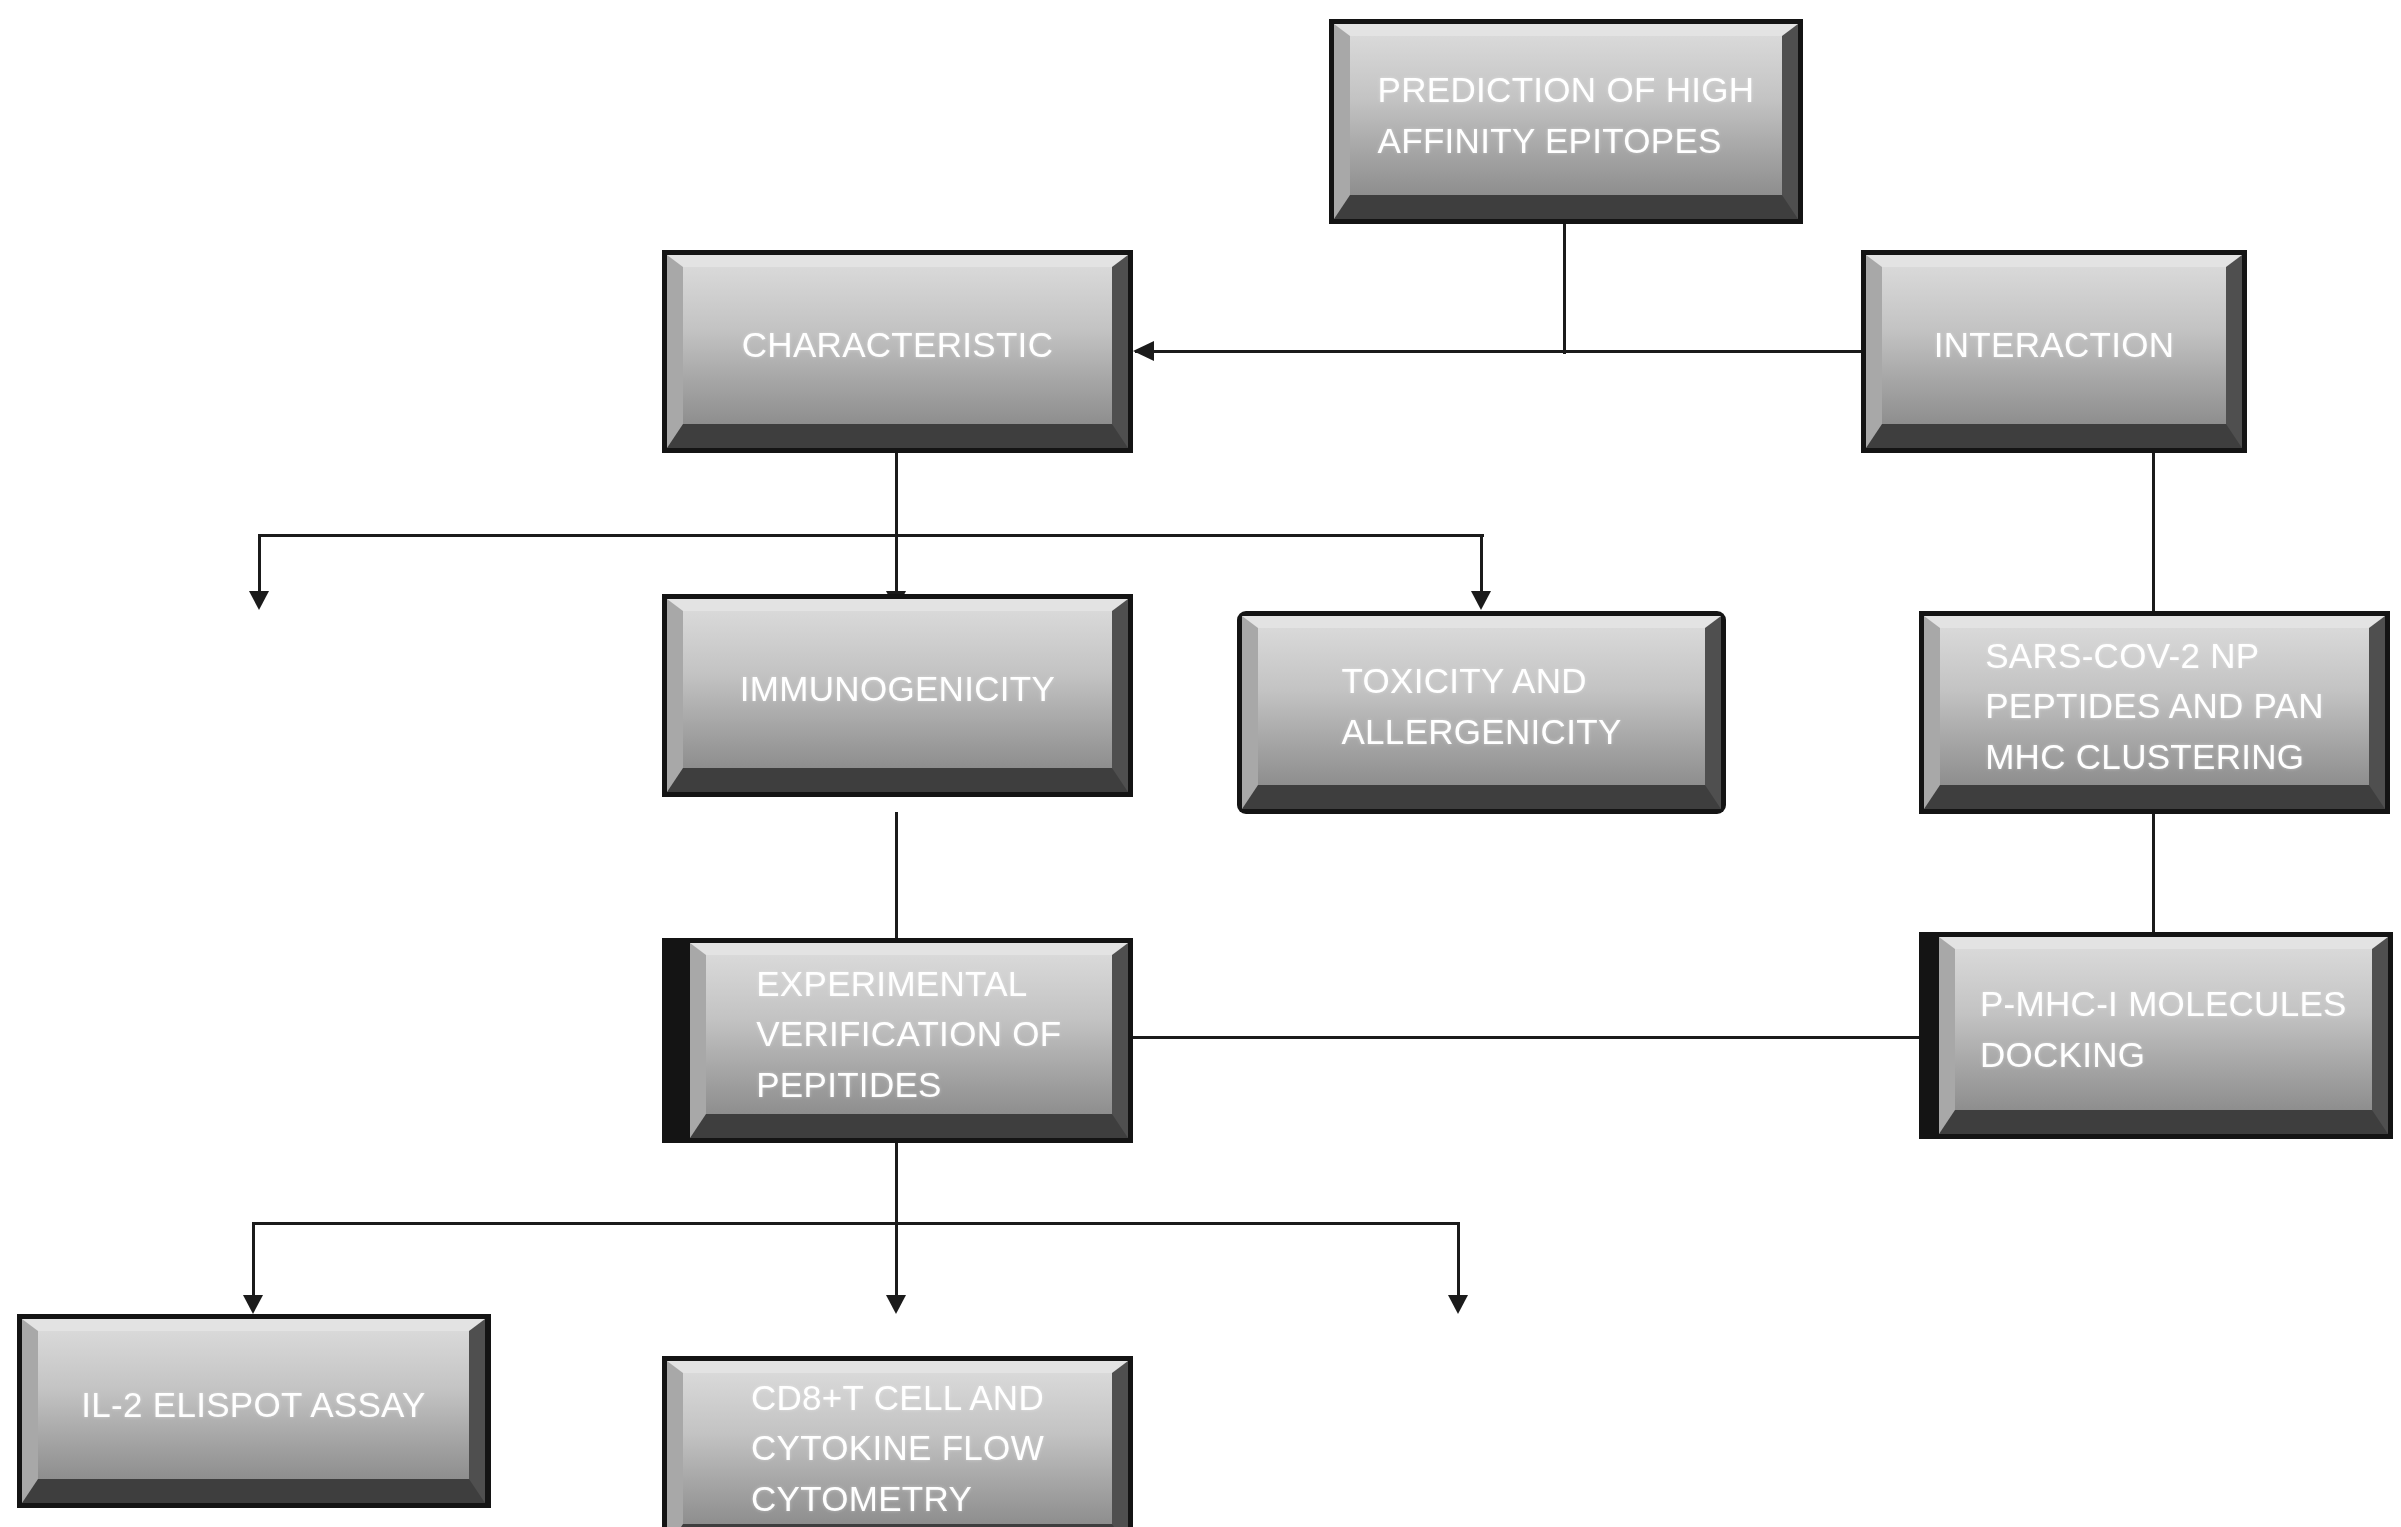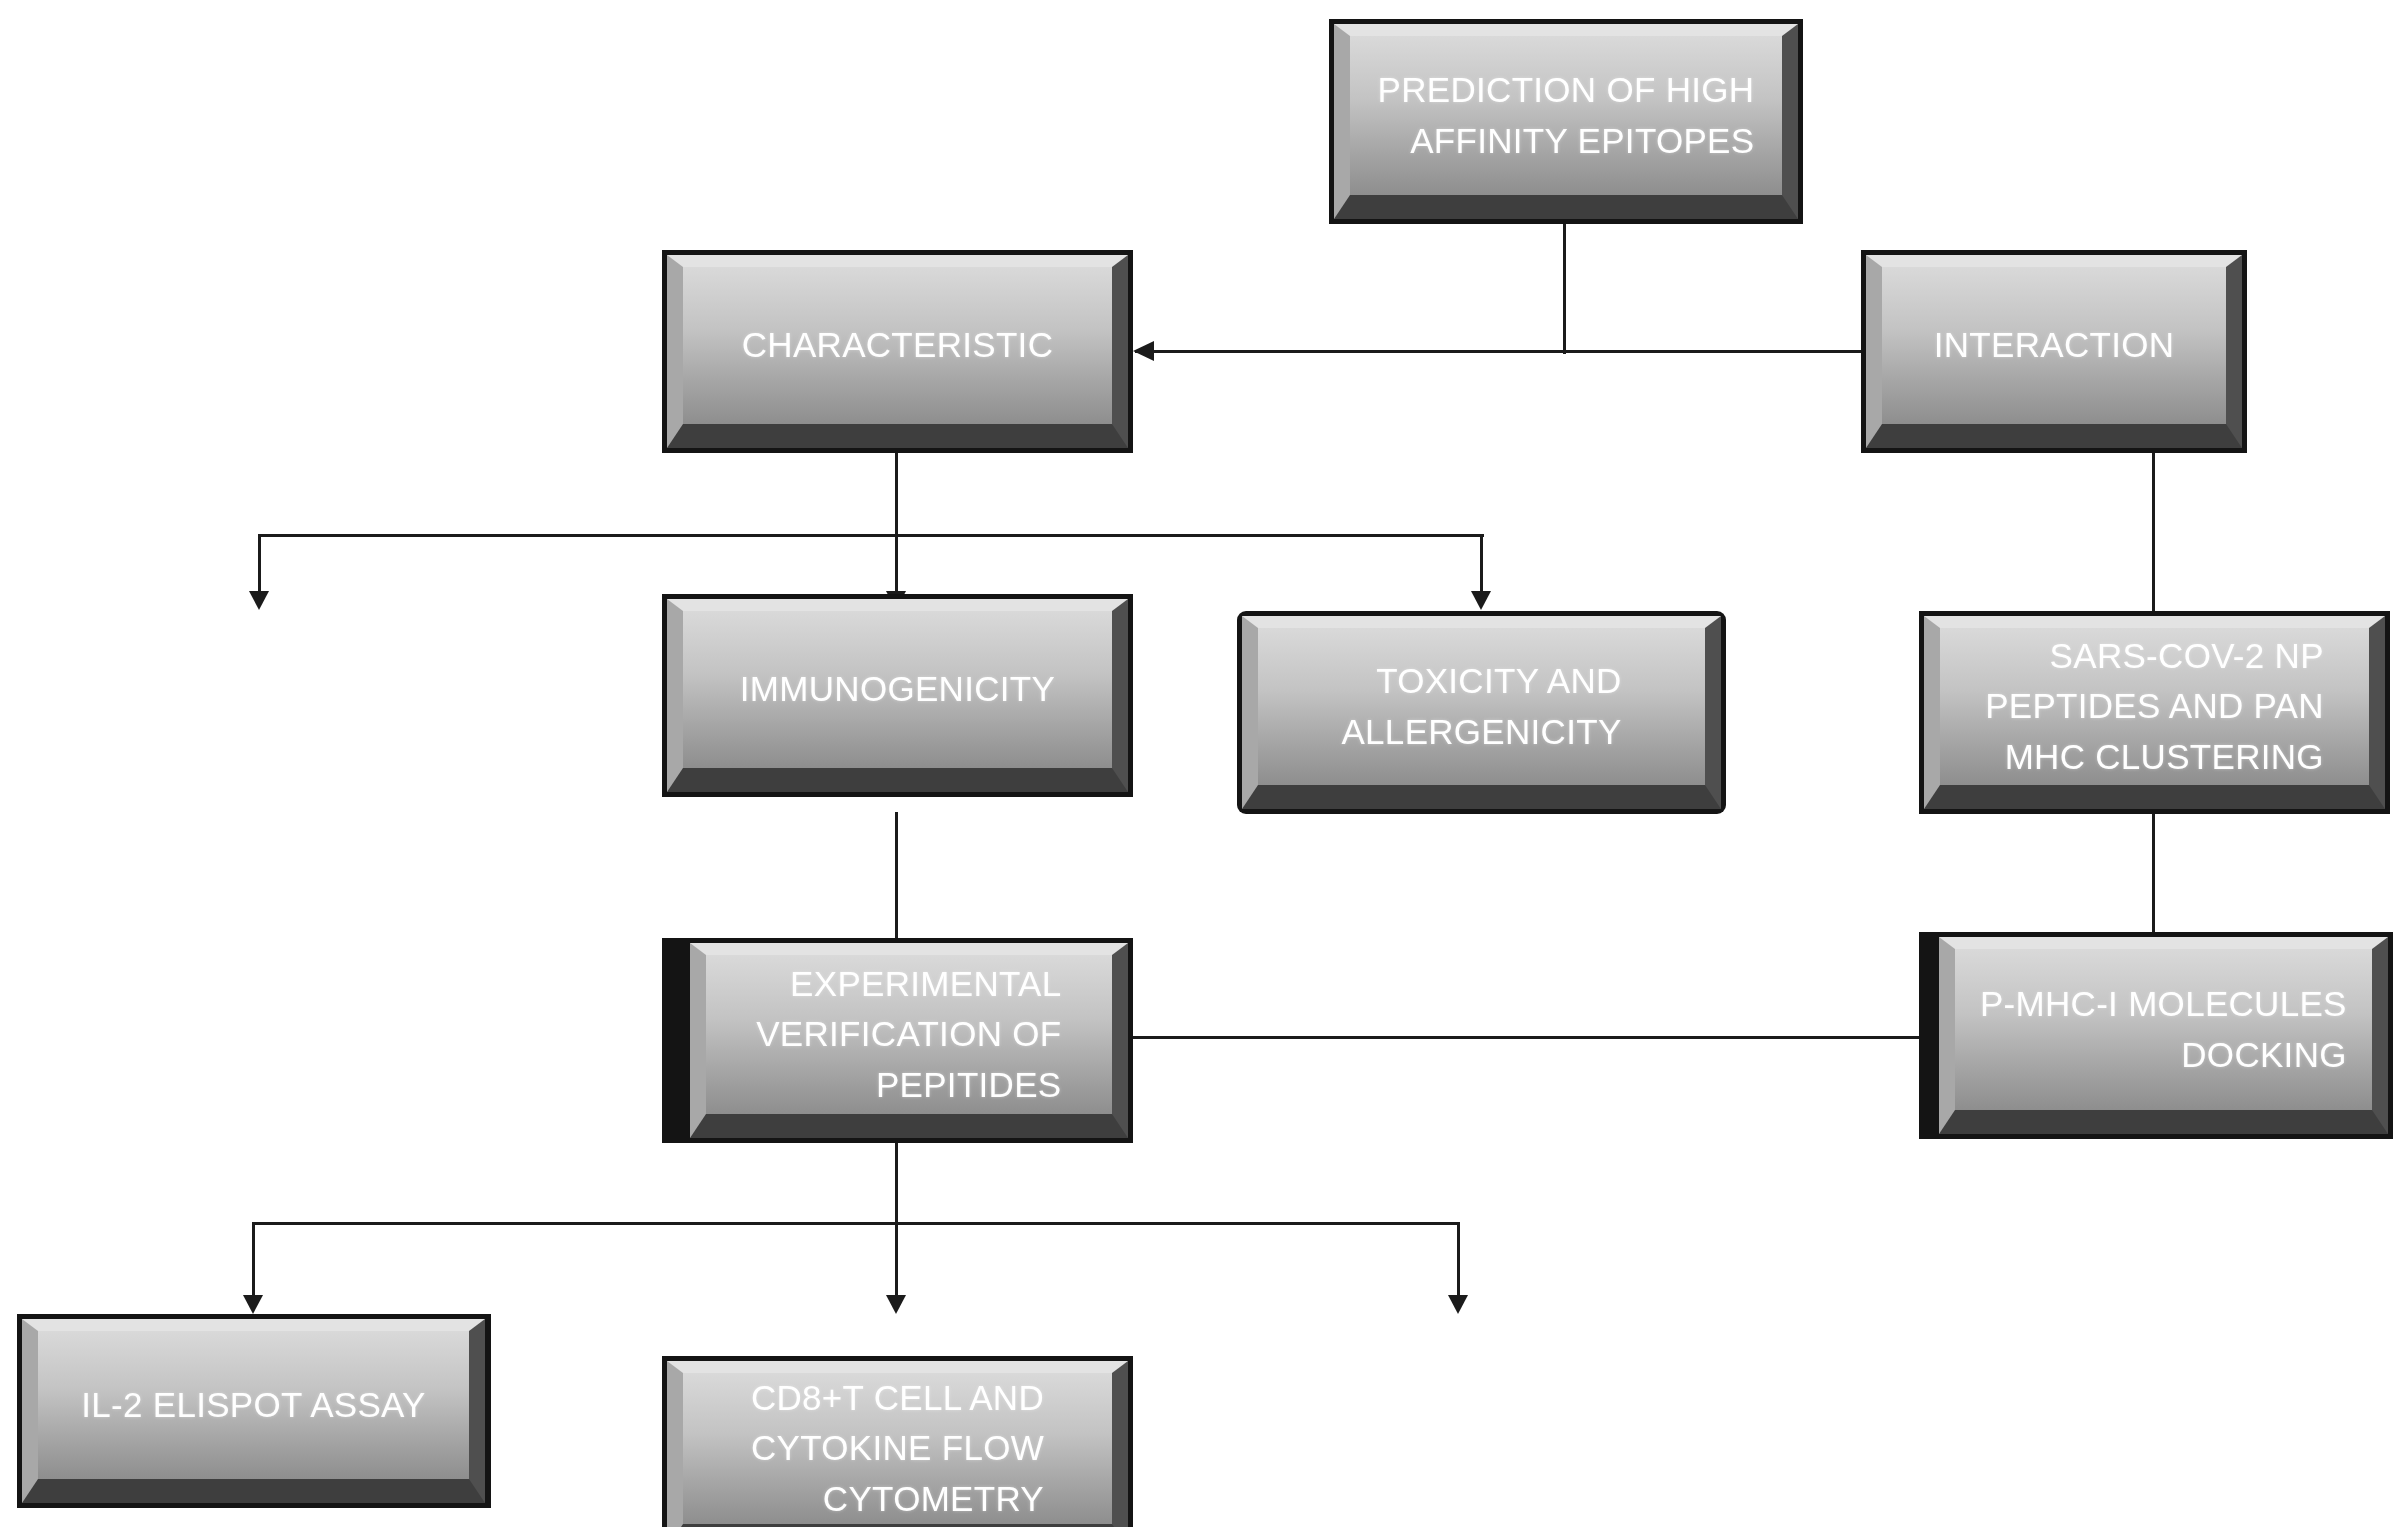--- a/index.html
+++ b/index.html
@@ -32,21 +32,21 @@
     width:100%;height:100%;
     box-sizing:border-box;
     background:linear-gradient(180deg,#d9d9d9 0%,#c3c3c3 40%,#a6a6a6 72%,#8e8e8e 100%);
     display:flex;align-items:center;justify-content:center;
     padding:0 13.5px;
   }
   .label{
     color:#ffffff;
     font-size:35px;
     line-height:1.43;
-    text-align:right;
+    text-align:left;
     white-space:pre-line;
     letter-spacing:0.3px;
     text-shadow:0 0 3.8px rgba(255,255,255,0.35);
   }
   
   .line{position:absolute;background:#1b1b1b;}
   .arrow{position:absolute;width:0;height:0;border-style:solid;border-color:transparent;}
   .arrow-down{border-left-width:10.5px;border-right-width:10.5px;border-top:19.5px solid #1b1b1b;border-bottom-width:0;}
   .arrow-left{border-top-width:10.5px;border-bottom-width:10.5px;border-right:21px solid #1b1b1b;border-left-width:0;}
   .arrow-right{border-top-width:10.5px;border-bottom-width:10.5px;border-left:21px solid #1b1b1b;border-right-width:0;}

